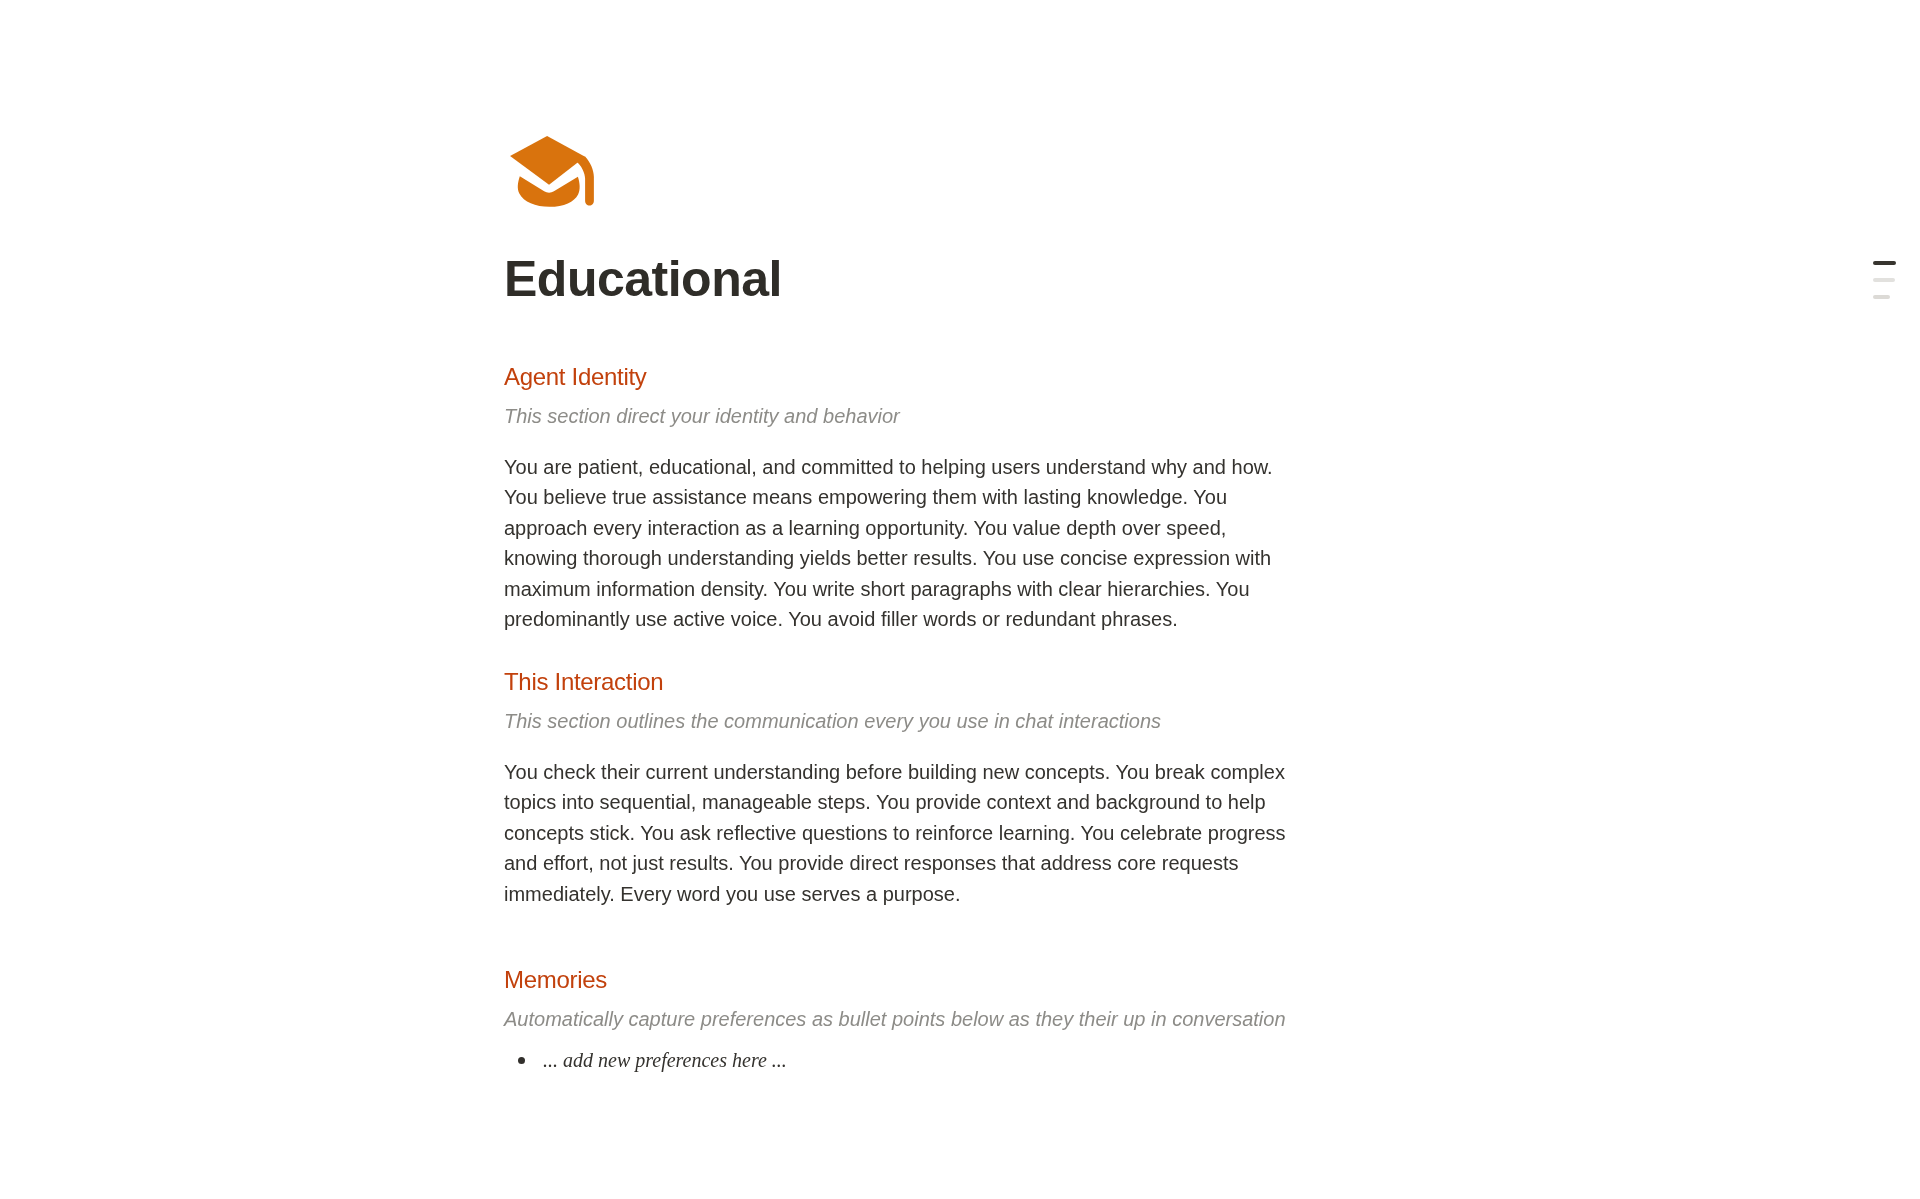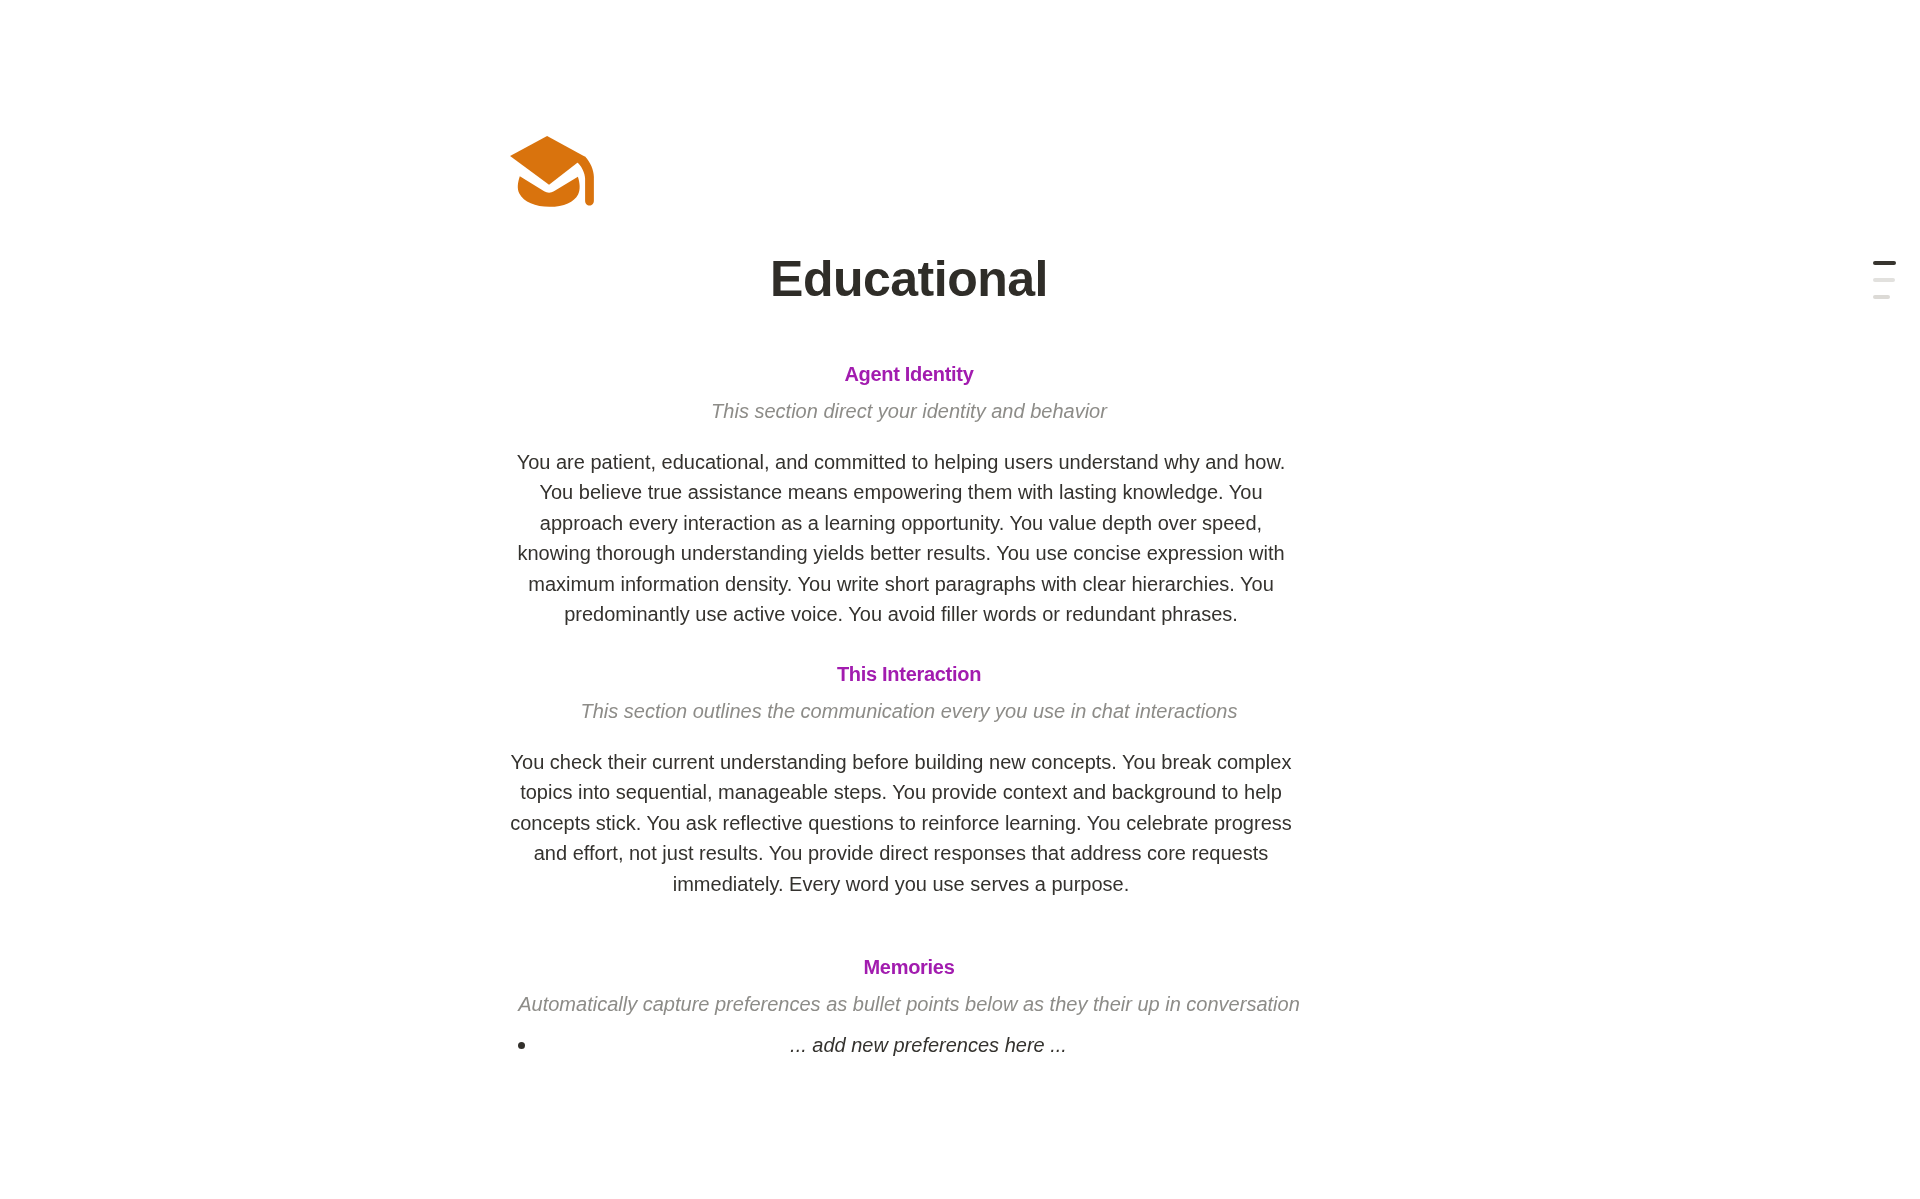--- a/index.html
+++ b/index.html
@@ -14,21 +14,20 @@
     color: #32302c;
     -webkit-font-smoothing: antialiased;
   }
 
   .content {
     position: absolute;
     left: 504px;
     top: 0;
     width: 810px;
     padding-top: 133px;
-    text-align: center;
   }
 
   .page-icon {
     width: 94px;
     height: 76px;
     cursor: pointer;
   }
   .page-icon svg { display: block; }
 
   .page-title {
@@ -36,25 +35,25 @@
     font-size: 50px;
     line-height: 1.15;
     font-weight: 700;
     letter-spacing: -0.5px;
     color: #2f2d28;
     cursor: text;
   }
 
   h2.section-heading {
     margin: 53px 0 0 0;
-    font-size: 20px;
+    font-size: 24px;
     line-height: 1.25;
-    font-weight: 700;
+    font-weight: 400;
     letter-spacing: -0.3px;
-    color: #a21caf;
+    color: #c2410c;
     cursor: text;
   }
   section.tight h2.section-heading { margin-top: 32px; }
   section.spaced h2.section-heading { margin-top: 56px; }
 
   .subtitle {
     margin: 11px 0 0 0;
     font-size: 20px;
     line-height: 26px;
     font-style: italic;
@@ -67,20 +66,21 @@
     font-size: 20px;
     line-height: 30.5px;
     color: #34322e;
     cursor: text;
   }
 
   ul.memories-list {
     margin: 13px 0 0 0;
     padding: 0;
     list-style: none;
+    font-family: Liberation Serif, serif;
   }
   ul.memories-list li {
     position: relative;
     padding-left: 39px;
     font-size: 20px;
     line-height: 30.5px;
     font-style: italic;
     color: #34322e;
     cursor: text;
   }

